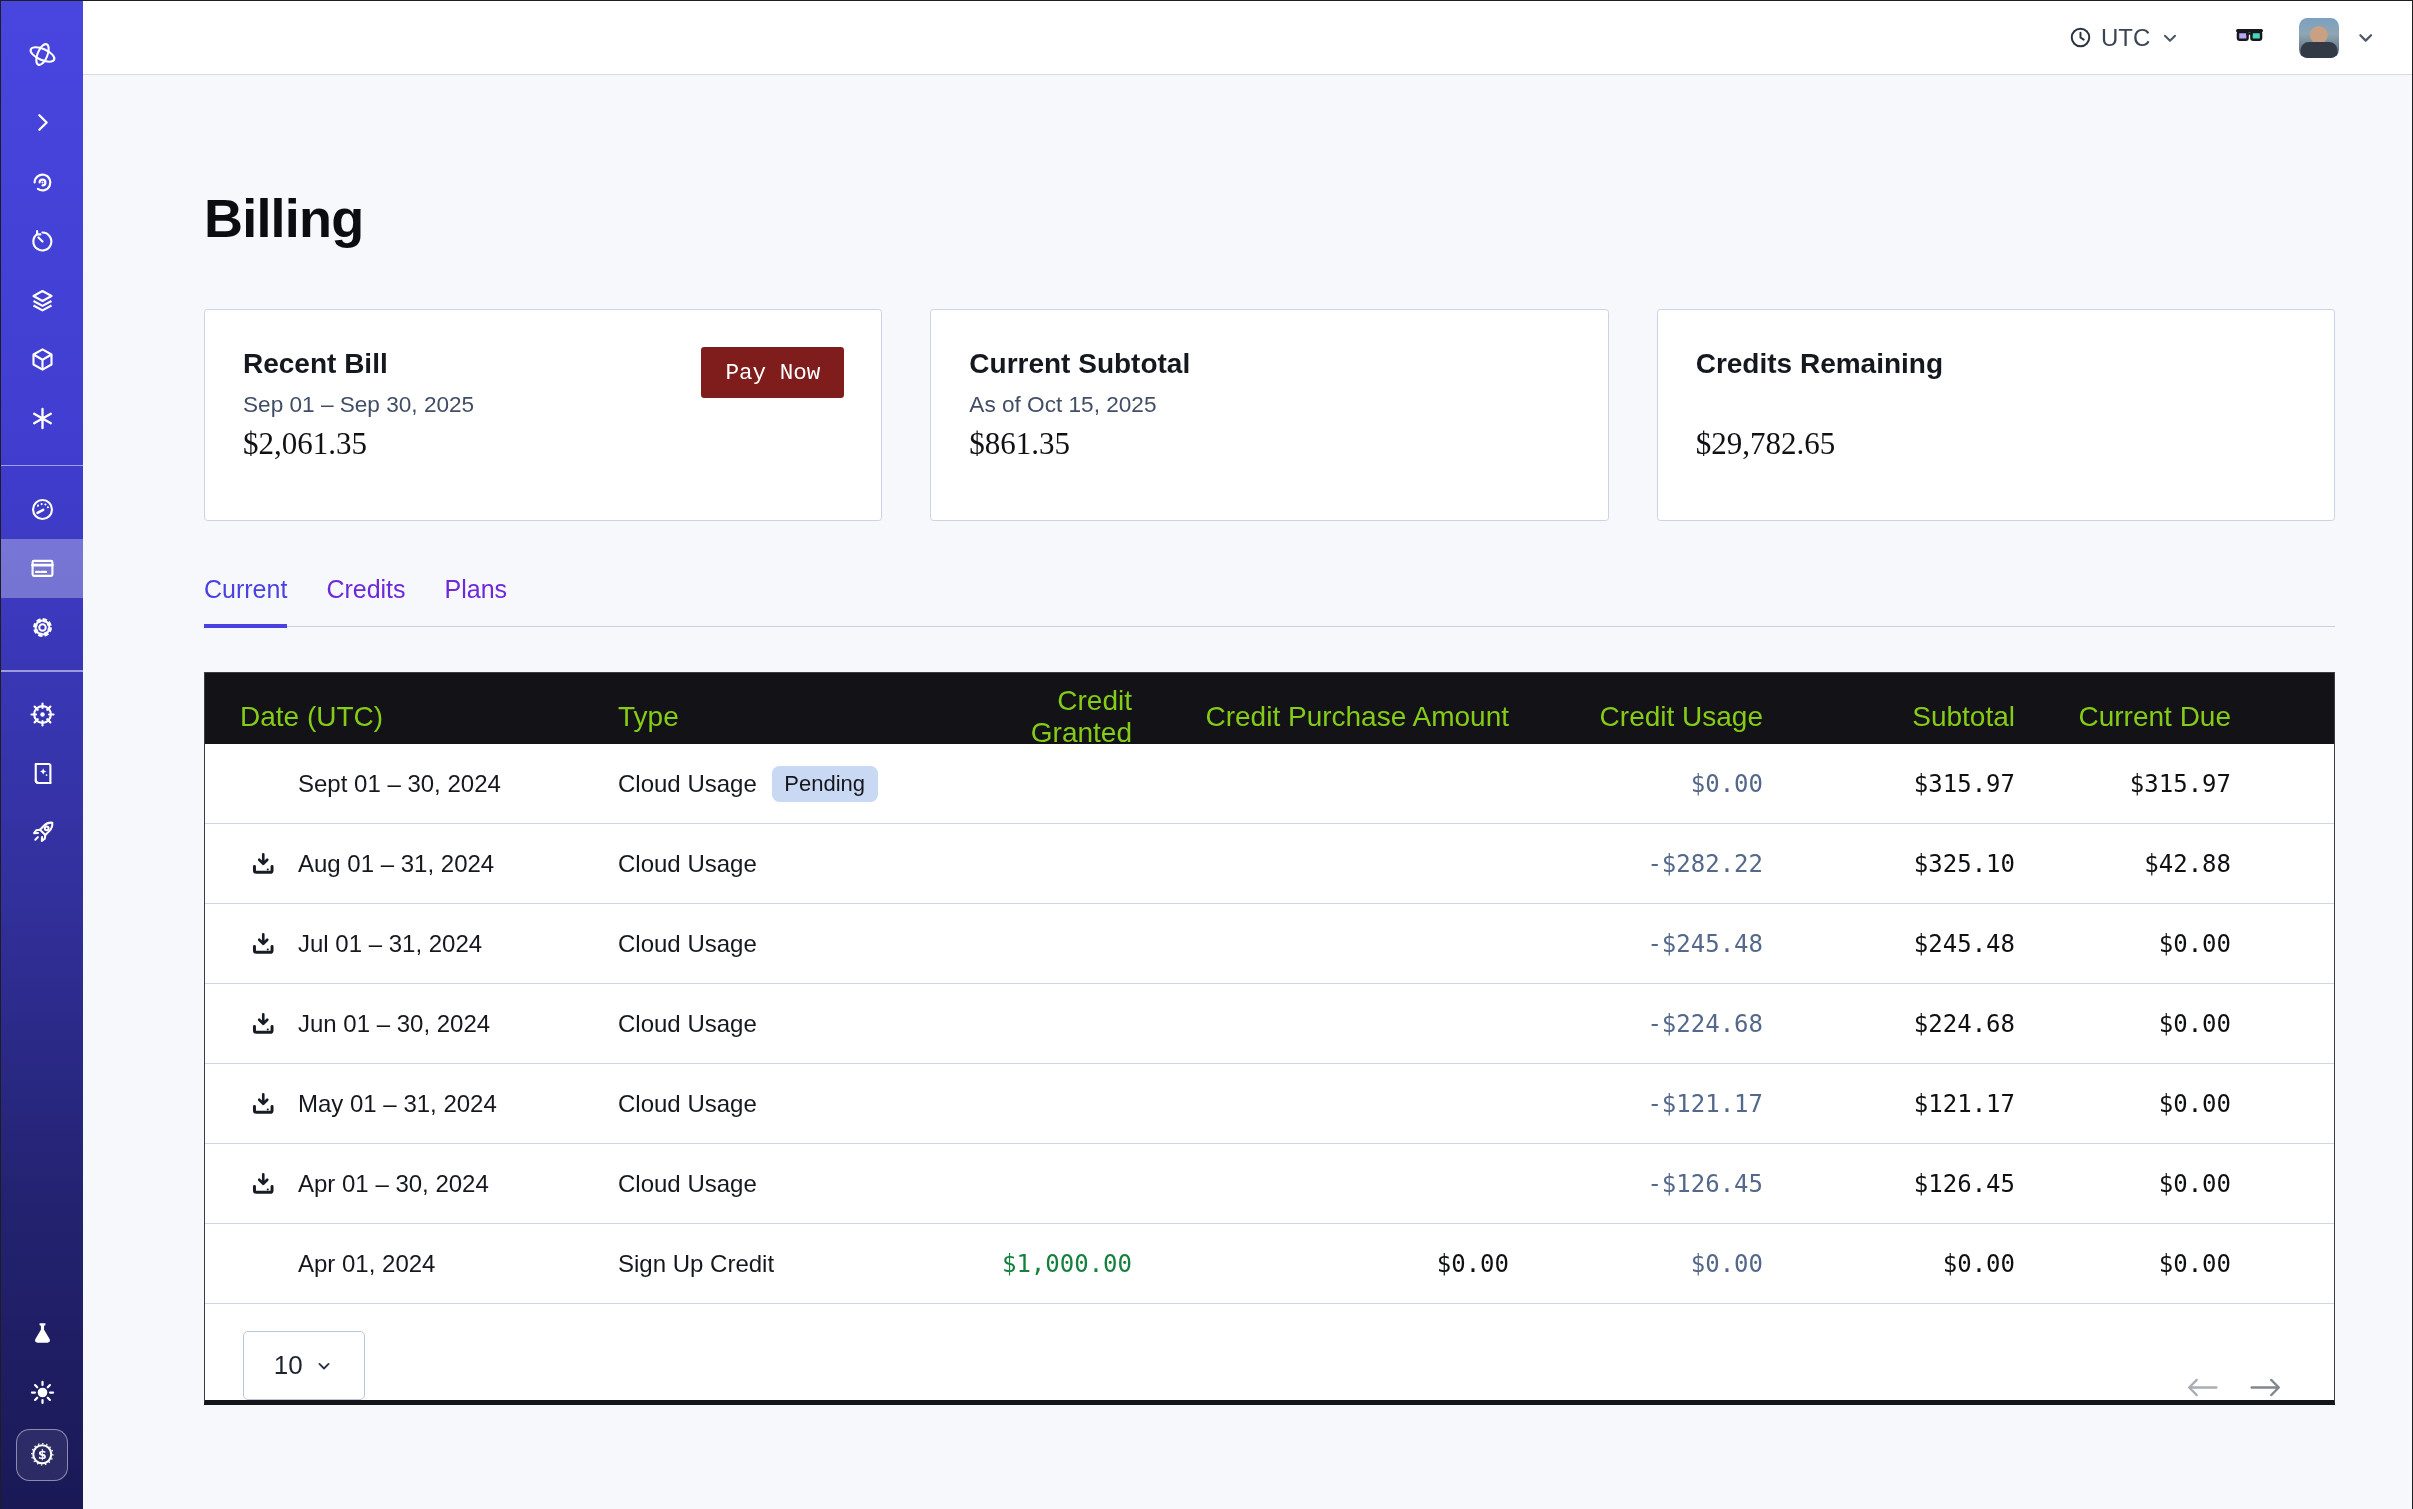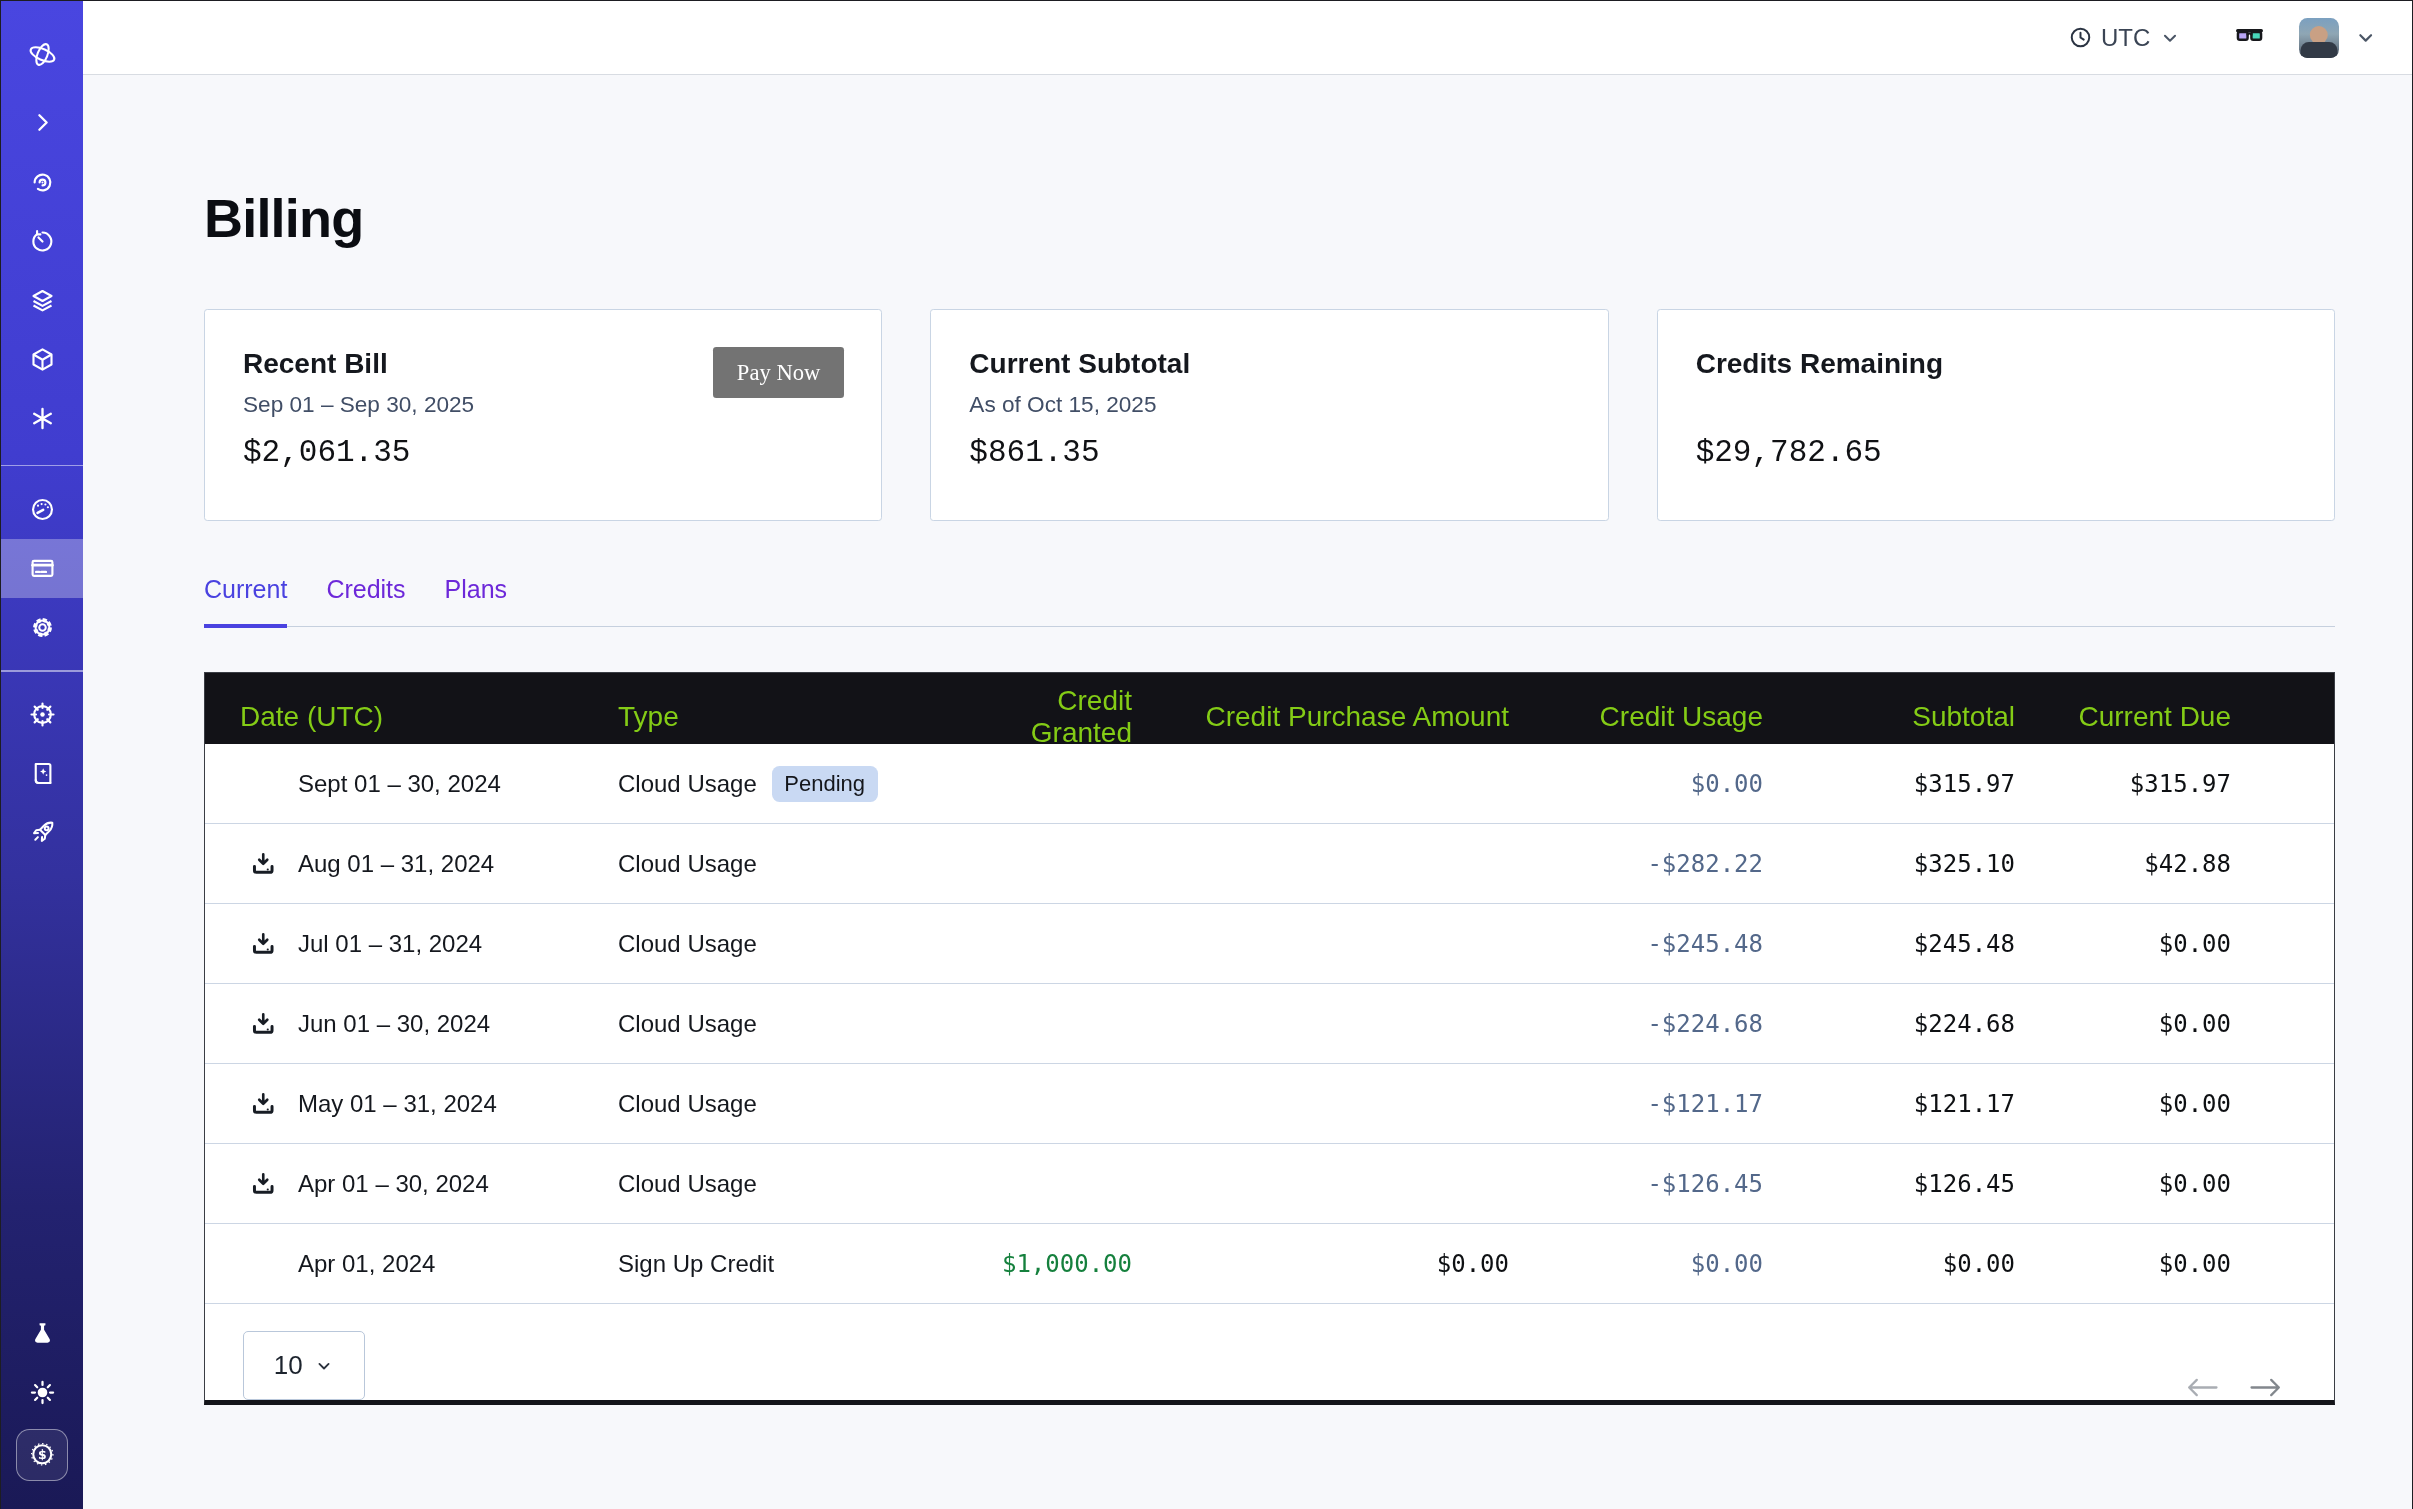--- a/index.html
+++ b/index.html
@@ -36,23 +36,23 @@
   .tb-caret { margin-left:15px; margin-right:35px; cursor:pointer; display:flex; }
 
   .content { flex:1; padding:0 77px 0 121px; overflow:hidden; }
   .page-title { margin-top:112px; font-size:54px; font-weight:700; letter-spacing:-0.8px; color:#0b0d12; }
 
   
   .cards { display:flex; gap:48px; margin-top:60px; }
   .card { flex:1; height:212px; background:#fff; border:1.7px solid #c9d5e4; border-radius:3.3px; position:relative; padding:38px 38px 0 38px; }
   .card-title { font-size:28px; font-weight:700; color:#15181e; }
   .card-sub { font-size:22.6px; color:#414e66; margin-top:11.7px; min-height:28.5px; }
-  .card-amount { font-family:Liberation Mono, monospace; font-size:31px; color:#101114; margin-top:15px; }
-  .pay-btn { position:absolute; top:37px; right:37px; background:#737373; color:#fff; font-size:22.6px; font-weight:500;
-             padding:12.6px 24px; border:none; border-radius:3.3px; cursor:pointer; font-family:Liberation Serif, serif; }
+  .card-amount { font-family:Liberation Serif, serif; font-size:31px; color:#101114; margin-top:6px; }
+  .pay-btn { position:absolute; top:37px; right:37px; background:#7f1d1d; color:#fff; font-size:22.6px; font-weight:500;
+             padding:12.6px 24px; border:none; border-radius:3.3px; cursor:pointer; font-family:Liberation Mono, monospace; }
 
   
   .tabs { display:flex; gap:39px; margin-top:54px; border-bottom:1.7px solid #c6d0de; }
   .tab { font-size:25px; font-weight:500; color:#6d28d9; padding-bottom:20px; cursor:pointer; border-bottom:4.2px solid transparent; margin-bottom:-1.7px; }
   .tab.active { color:#4a42e0; border-bottom-color:#4a42e0; }
 
   
   .table-wrap { margin-top:45px; border:1.7px solid #3a3d44; border-bottom:5px solid #14151a; background:#fff; }
   .t-grid { display:grid; grid-template-columns:413px 335px 179px 377px 254px 252px 216px; padding-right:85px; align-items:center; }
   .t-head { background:#121217; height:71px; }

